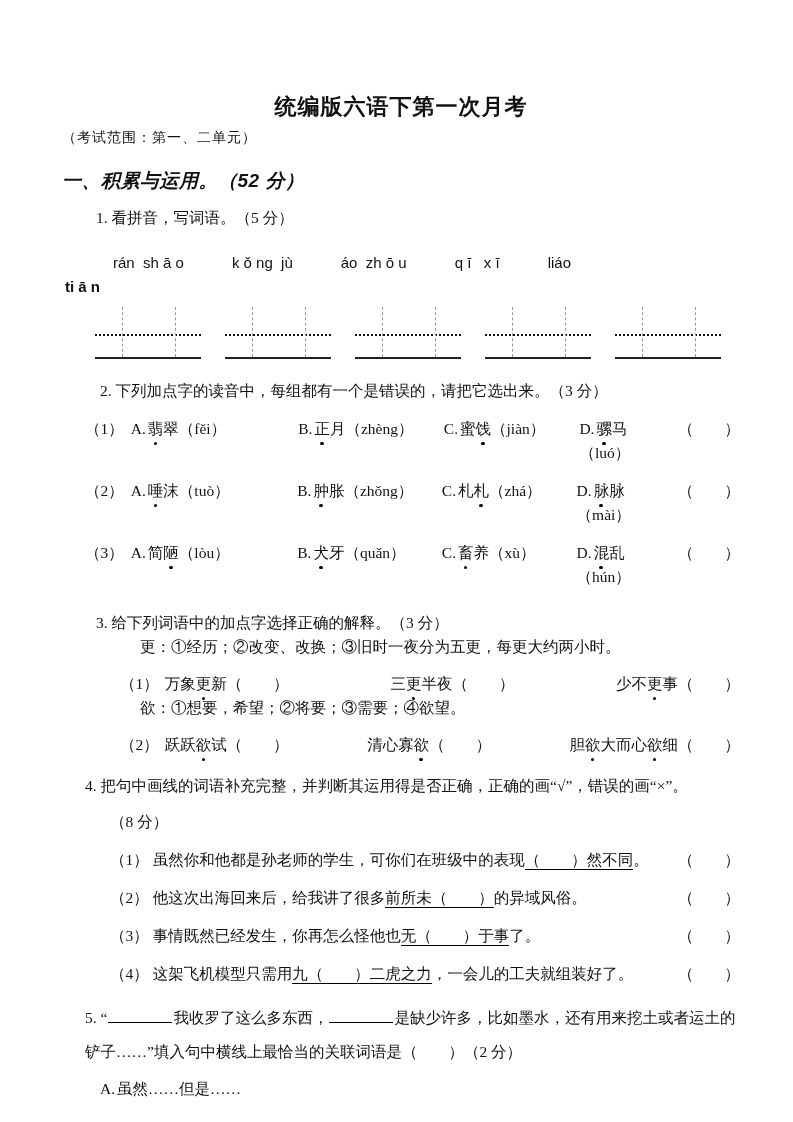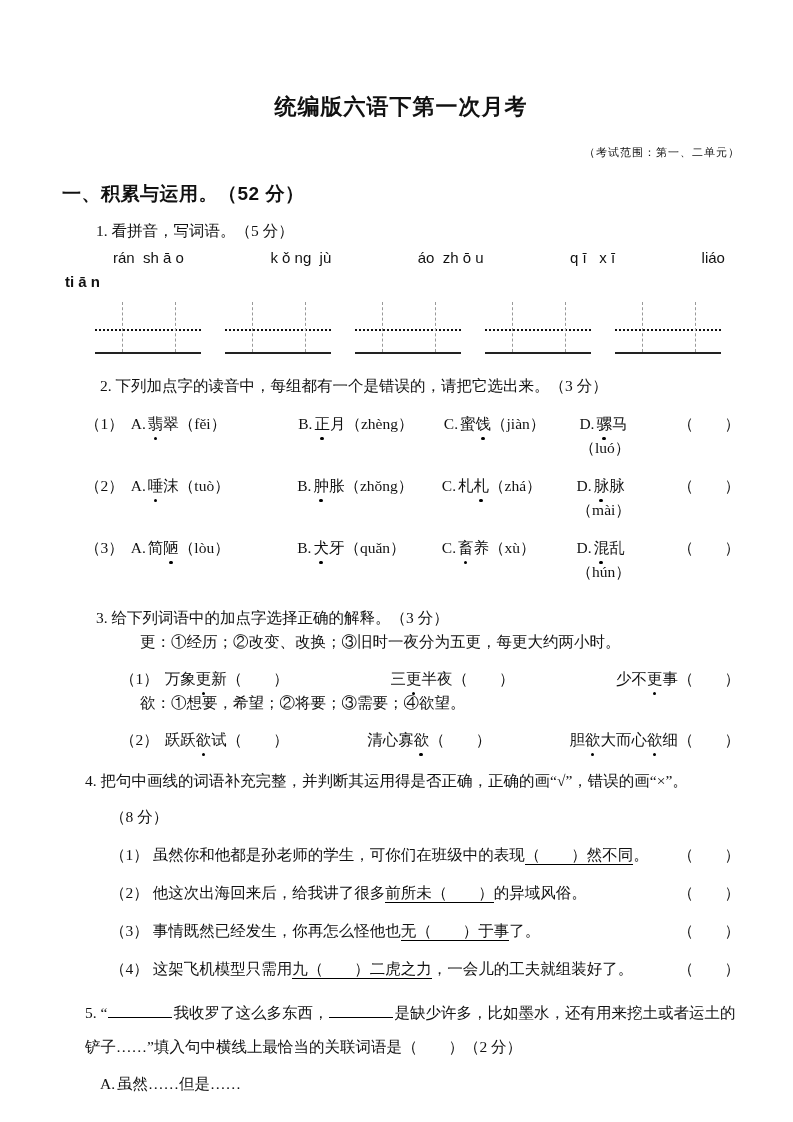--- a/index.html
+++ b/index.html
@@ -6,31 +6,31 @@
   html,body { background:#ffffff; }
   body {
     width:793px; height:1122px;
     font-family:"Liberation Serif","DejaVu Serif",serif;
     color:#111; font-size:15.5px; position:relative; overflow:hidden;
   }
   .page { padding:92px 53px 0 62px; }
 
   .title { text-align:center; font-family:"Liberation Sans","DejaVu Sans",sans-serif;
            font-weight:bold; font-size:22px; line-height:30px; letter-spacing:1px; }
-  .subtitle { text-align:right; font-size:11px; margin-top:23px; letter-spacing:1px; }
+  .subtitle { text-align:left; font-size:14px; margin-top:7px; letter-spacing:1px; }
 
   .heading { font-family:"Liberation Sans","DejaVu Sans",sans-serif; font-weight:bold;
-             font-size:19px; margin-top:21px; letter-spacing:0.5px; }
+             font-size:19px; margin-top:21px; letter-spacing:0.5px;font-style:italic; }
 
   .q-stem { margin-top:12px; padding-left:34px; line-height:24px; }
 
   
-  .pinyin-line1 { display:flex; justify-content:space-between; margin-top:6px;
+  .pinyin-line1 { display:flex; margin-top:24px;
                   padding:0 15px 0 51px;
-                  font-family:"Liberation Sans","DejaVu Sans",sans-serif; font-size:15px; }
+                  font-family:"Liberation Sans","DejaVu Sans",sans-serif; font-size:15px;gap:48px; }
   .pinyin-line1 span { white-space:pre; }
   .pinyin-line2 { margin-left:3px; margin-top:4px; line-height:24px;
                   font-family:"Liberation Sans","DejaVu Sans",sans-serif; font-size:15px; white-space:pre;font-weight:bold; }
 
   
   .grid-row { display:flex; gap:24px; margin-left:33px; margin-top:8px; }
   .grid-box { position:relative; width:106px; height:52px; border-bottom:2px solid #222; }
   .grid-box .hline { position:absolute; left:0; right:0; top:54%; border-top:2px dotted #111; }
   .grid-box .vline { position:absolute; top:0; bottom:0; border-left:1.5px dashed #9a9a9a; }
   .grid-box .vline.v1 { left:25%; }

